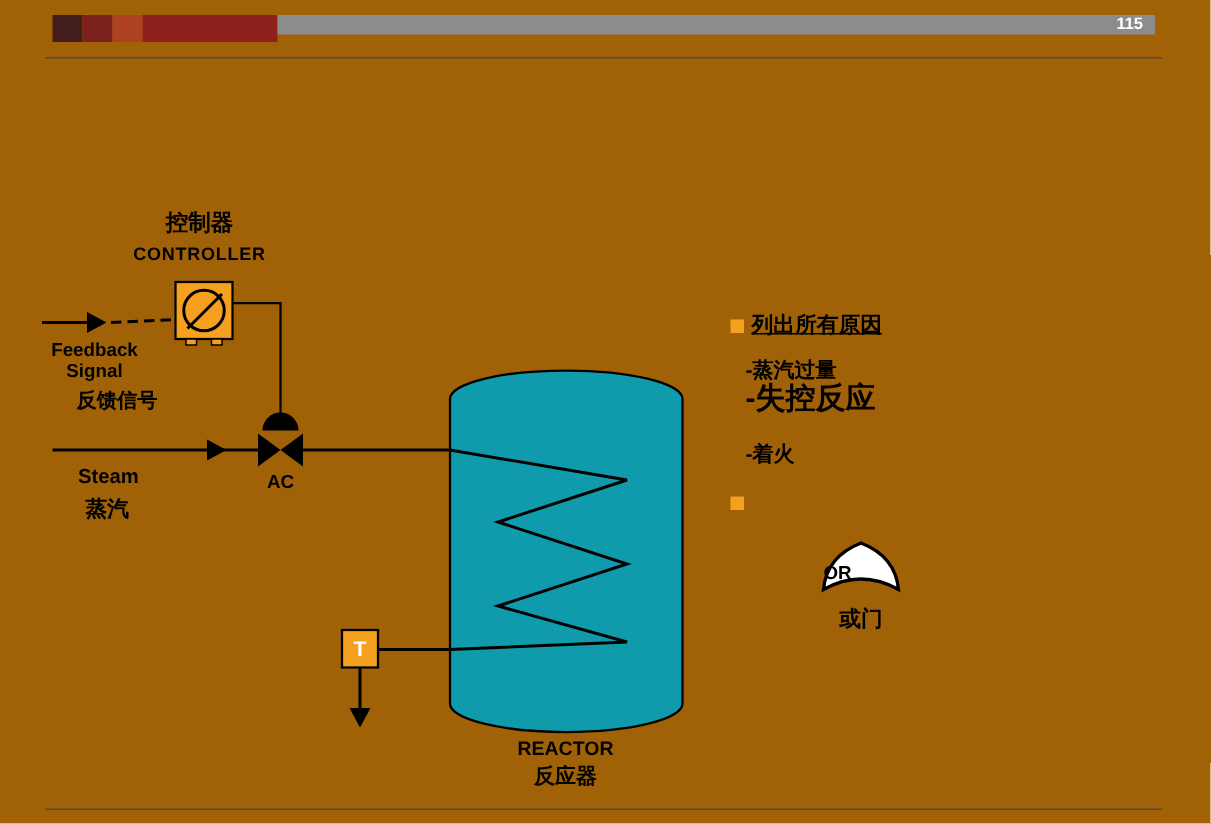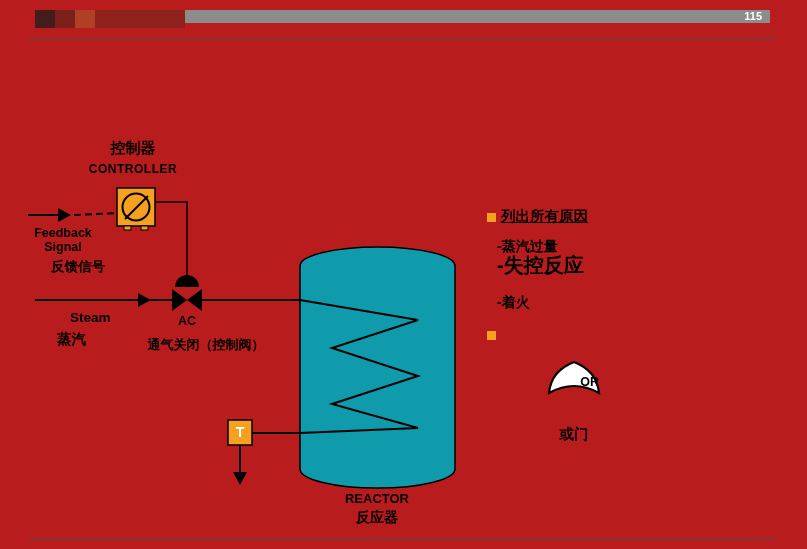--- a/index.html
+++ b/index.html
@@ -1,29 +1,29 @@
 <!DOCTYPE html>
 <html><head>
 <meta charset="utf-8">
 <style>
   html,body{margin:0;padding:0;background:#fff;}
-  #page{position:relative;width:807px;height:549px;background:#b91c1c;overflow:hidden;
+  #page{position:relative;width:807px;height:549px;background:#a16207;overflow:hidden;
         font-family:"Liberation Sans","DejaVu Sans",sans-serif;color:#000;}
   .lbl{position:absolute;font-weight:bold;color:#000;white-space:nowrap;}
   .center{text-align:center;}
   .hdr-block{position:absolute;top:10px;height:18px;}
   #hdr-bar{position:absolute;top:10px;left:185px;width:585px;height:13px;background:#8c8c8c;}
   #page-num{position:absolute;top:0;right:8px;height:13px;line-height:13px;
             color:#ffffff;font-size:11px;font-weight:bold;}
   .rule{position:absolute;left:30px;width:745px;height:1px;background:#4d4d4d;}
   .bullet{position:absolute;width:9px;height:9px;background:#F5A01E;}
   #svg-layer{position:absolute;left:0;top:0;}
   #t-label{position:absolute;left:228px;top:420px;width:24px;height:25px;line-height:25px;
            text-align:center;color:#fff;font-weight:bold;font-size:14px;}
-  #or-label{position:absolute;left:549px;top:375px;width:50px;text-align:right;
+  #or-label{position:absolute;left:549px;top:375px;width:50px;text-align:left;
             font-weight:bold;font-size:12.5px;}
 </style>
 </head>
 <body>
 
 <div id="page">
 
   <div class="hdr-block" style="left:35px;width:20px;background:#421d1b;"></div>
   <div class="hdr-block" style="left:55px;width:20px;background:#7c201c;"></div>
   <div class="hdr-block" style="left:75px;width:20px;background:#b04023;"></div>
@@ -69,35 +69,34 @@
     <path d="M549,393 Q551,371 574,362 Q597,371 599,393 Q574,379 549,393 Z" fill="#ffffff" stroke="#000" stroke-width="2.2"></path>
   </svg>
 
   <div class="lbl center" style="left:93px;top:139px;width:80px;font-size:15px;">控制器</div>
   <div class="lbl center" style="left:76px;top:162px;width:114px;font-size:12px;letter-spacing:.5px;">CONTROLLER</div>
 
   <div class="lbl center" style="left:24px;top:226px;width:78px;font-size:12.5px;">Feedback</div>
   <div class="lbl center" style="left:24px;top:240px;width:78px;font-size:12.5px;">Signal</div>
   <div class="lbl" style="left:25px;top:258px;font-size:13.5px;margin-left:26px;">反馈信号</div>
 
-  <div class="lbl" style="left:52px;top:310px;font-size:13.5px;margin-left:18px;">Steam</div>
+  <div class="lbl" style="left:52px;top:310px;font-size:13.5px;">Steam</div>
   <div class="lbl" style="left:57px;top:330px;font-size:14.5px;">蒸汽</div>
 
   <div class="lbl center" style="left:173px;top:314px;width:28px;font-size:12.5px;">AC</div>
-  <div class="lbl center" style="left:132px;top:336px;width:148px;font-size:13px;">通气关闭（控制阀）</div>
 
   <div id="t-label">T</div>
 
   <div class="lbl center" style="left:327px;top:491px;width:100px;font-size:13px;">REACTOR</div>
   <div class="lbl center" style="left:327px;top:509px;width:100px;font-size:14px;">反应器</div>
 
   <div class="bullet" style="left:487px;top:213px;"></div>
   <div class="lbl" style="left:501px;top:207px;font-size:14.5px;text-decoration:underline;">列出所有原因</div>
   <div class="lbl" style="left:497px;top:238px;font-size:14px;">-蒸汽过量</div>
   <div class="lbl" style="left:497px;top:252px;font-size:20px;">-失控反应</div>
   <div class="lbl" style="left:497px;top:294px;font-size:14px;">-着火</div>
 
   <div class="bullet" style="left:487px;top:331px;"></div>
 
   <div id="or-label">OR</div>
-  <div class="lbl center" style="left:545px;top:425px;width:58px;font-size:14.5px;">或门</div>
+  <div class="lbl center" style="left:545px;top:403px;width:58px;font-size:14.5px;">或门</div>
 
 </div>
 
 </body></html>

